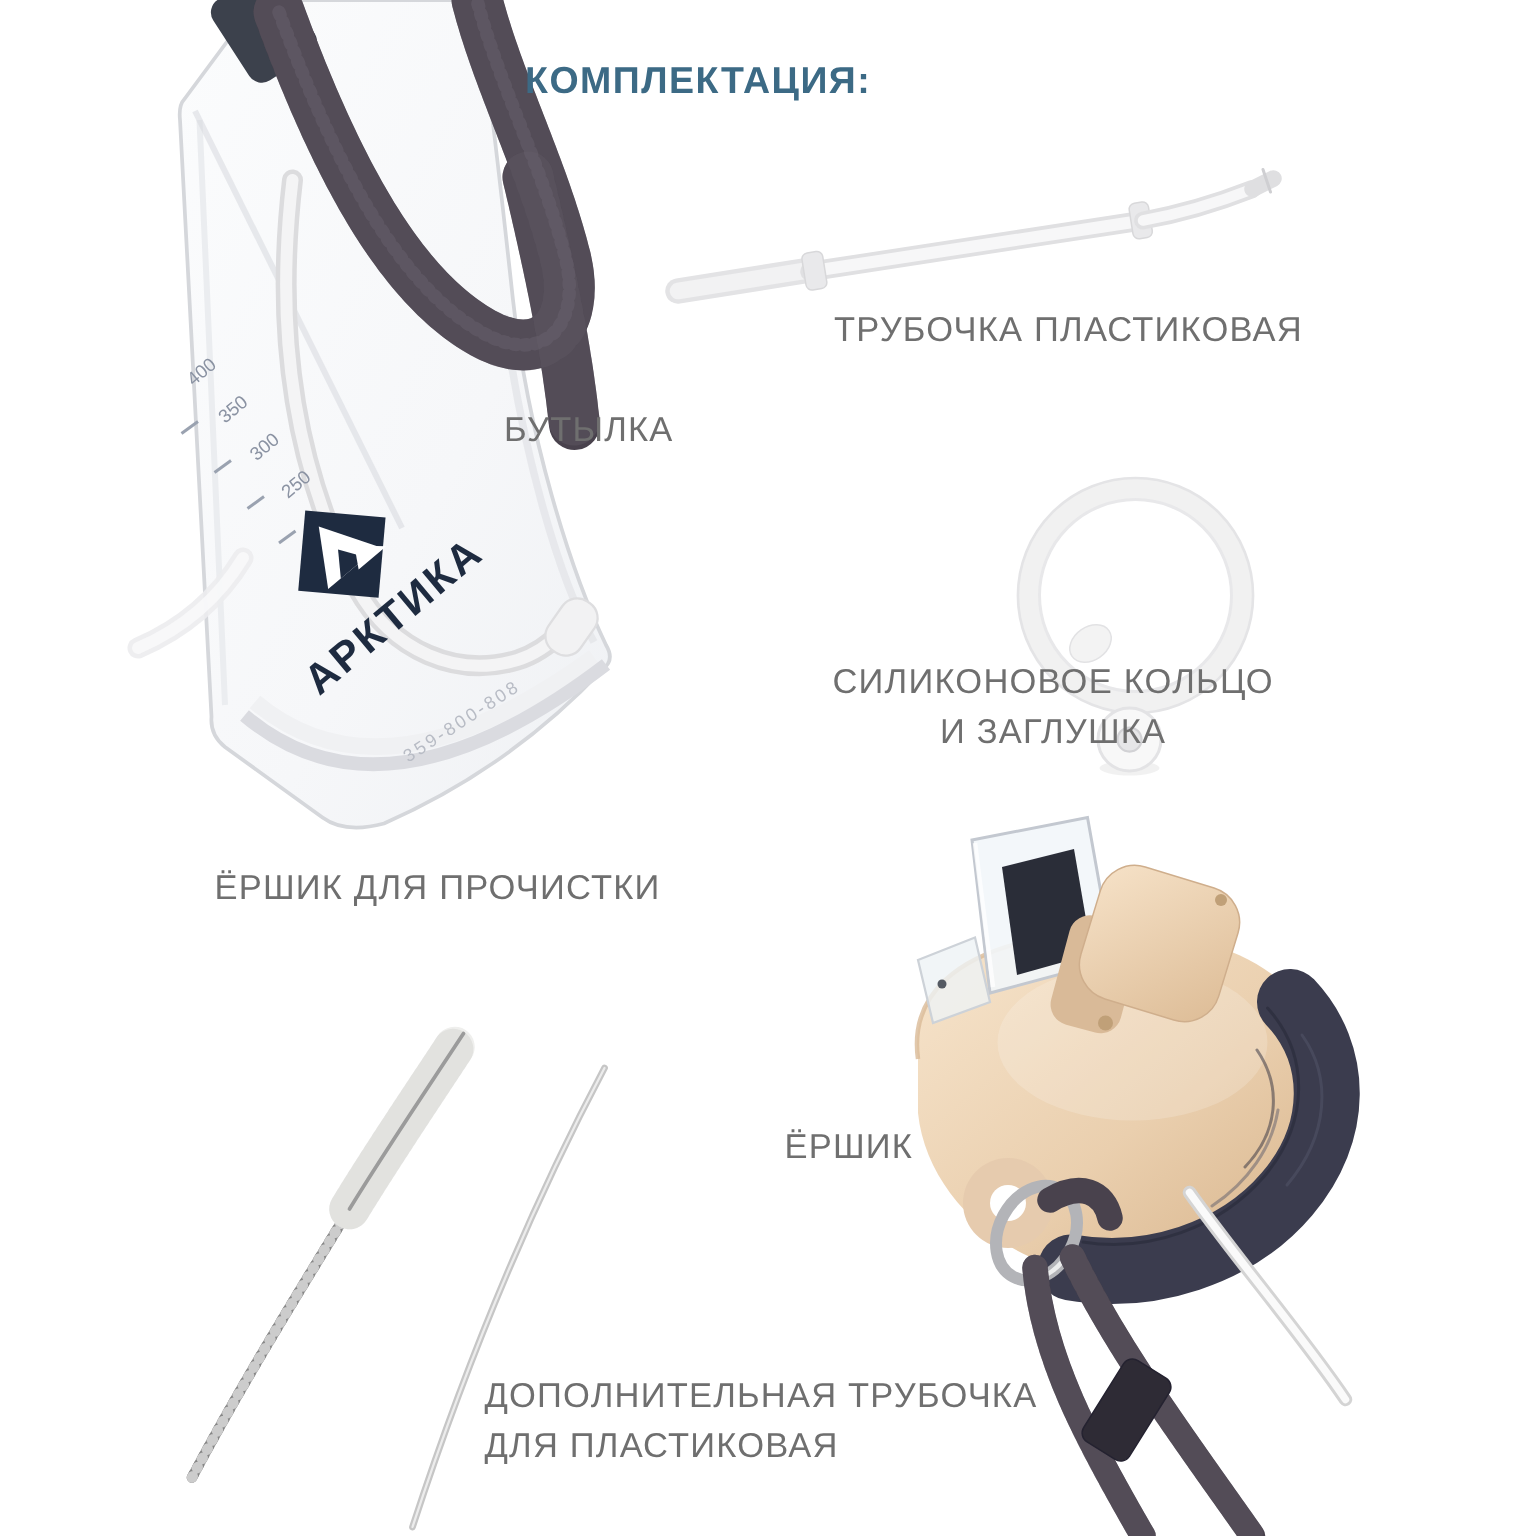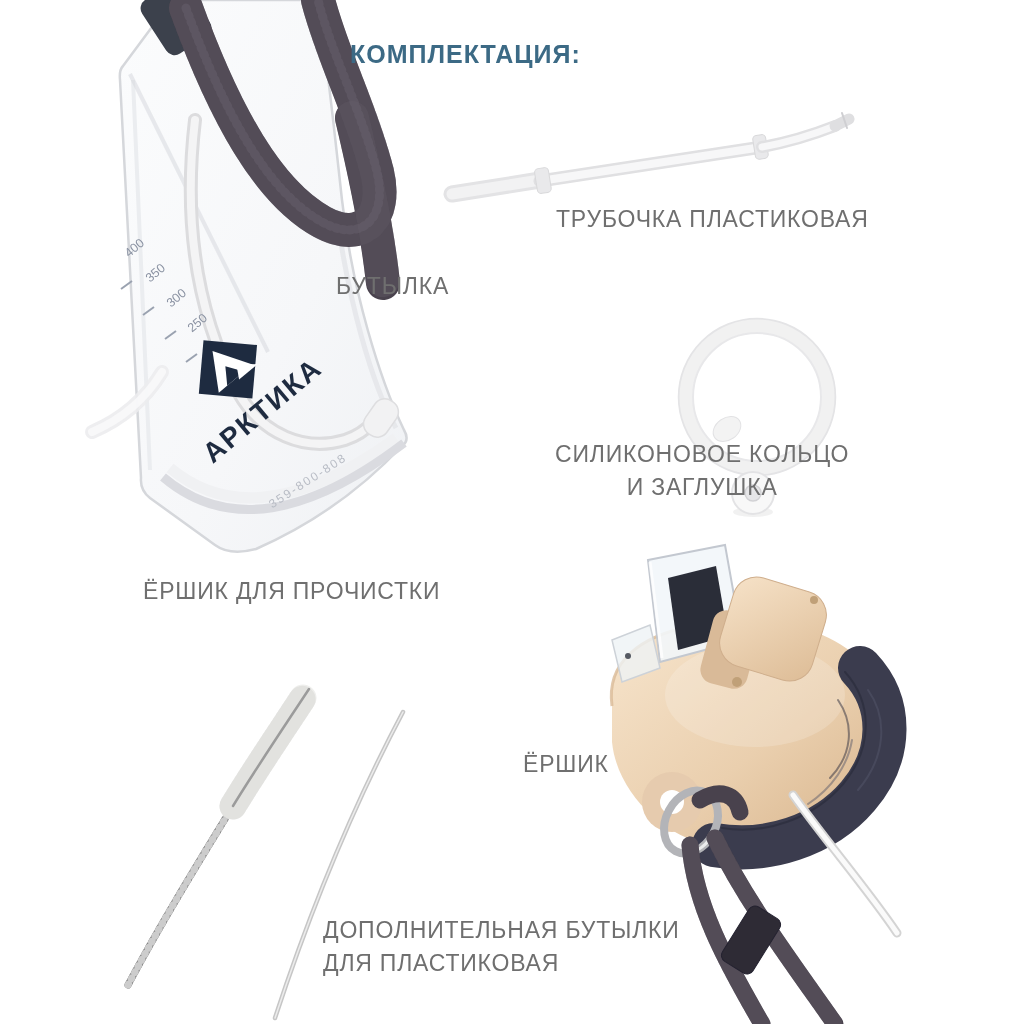--- a/index.html
+++ b/index.html
@@ -218,17 +218,17 @@
 
   <div class="label lbl-brush">
     <span>ЁРШИК ДЛЯ ПРОЧИСТКИ</span>
   </div>
 
   <div class="label lbl-cap">
     <span>ЁРШИК</span>
   </div>
 
   <div class="label lbl-extra">
-    <span>ДОПОЛНИТЕЛЬНАЯ БУТЫЛКИ</span>
+    <span>ДОПОЛНИТЕЛЬНАЯ ТРУБОЧКА</span>
     <span>ДЛЯ ПЛАСТИКОВАЯ</span>
   </div>
 
 </div>
 
 </body></html>

